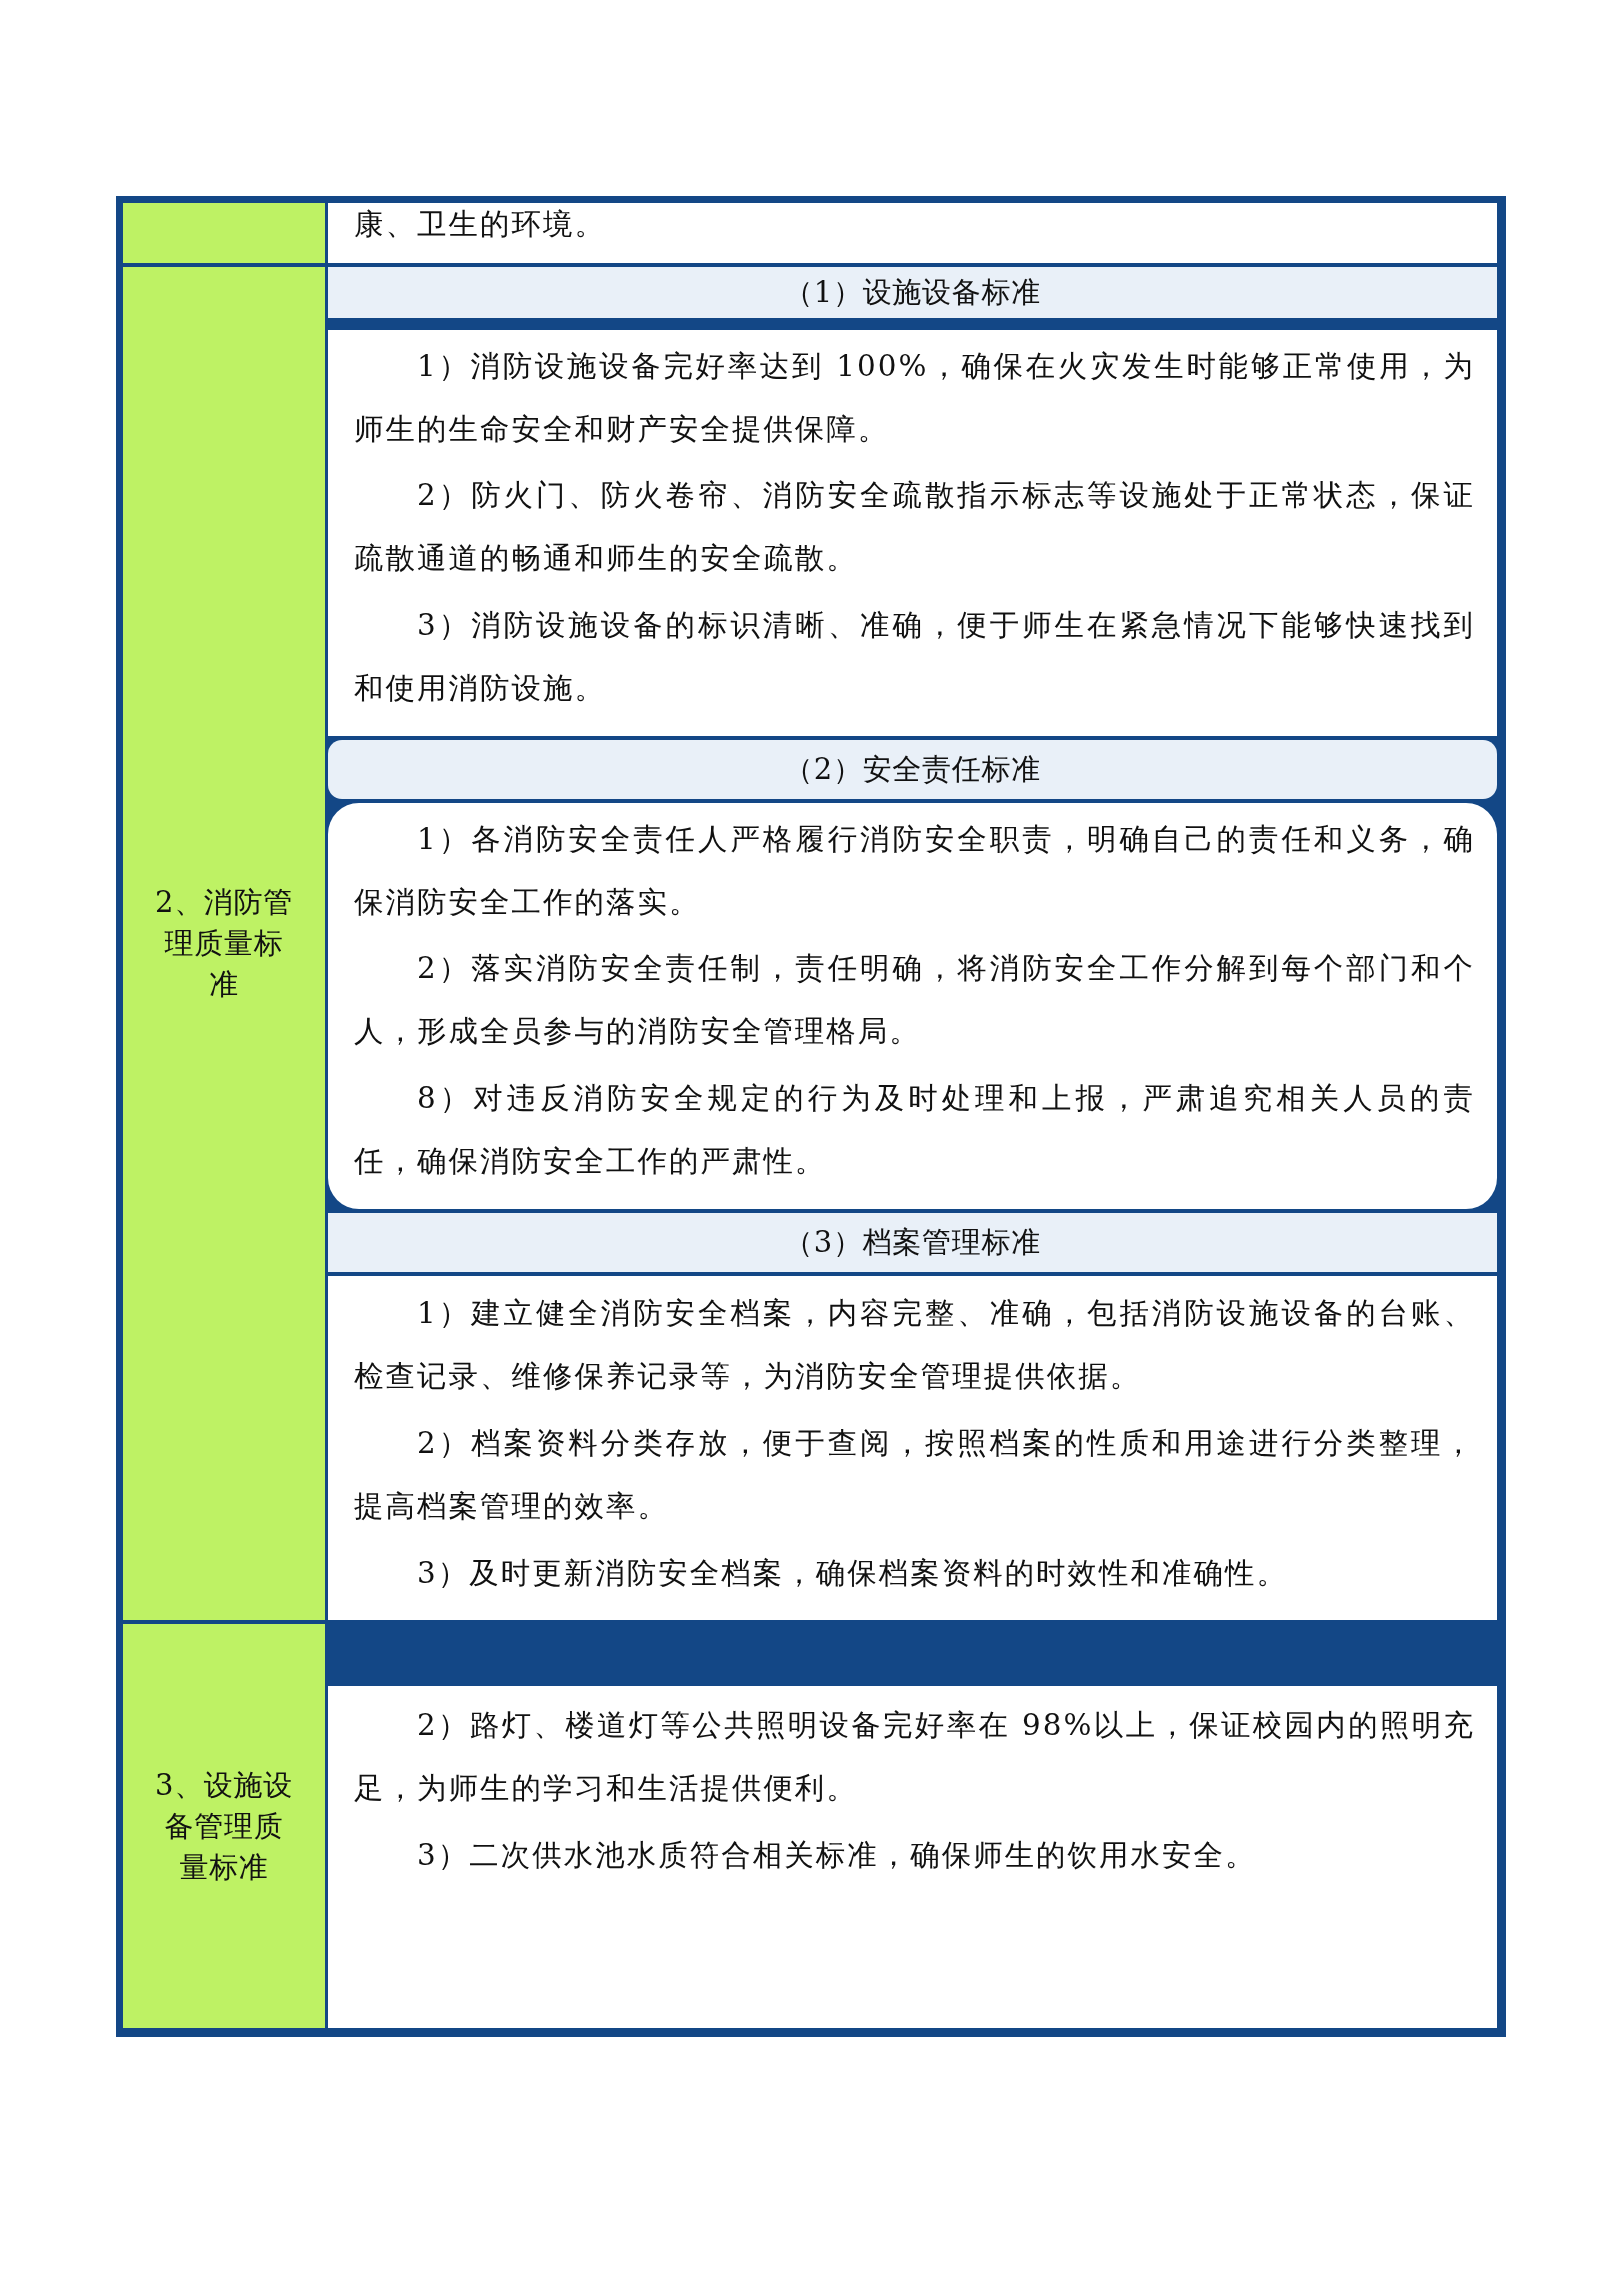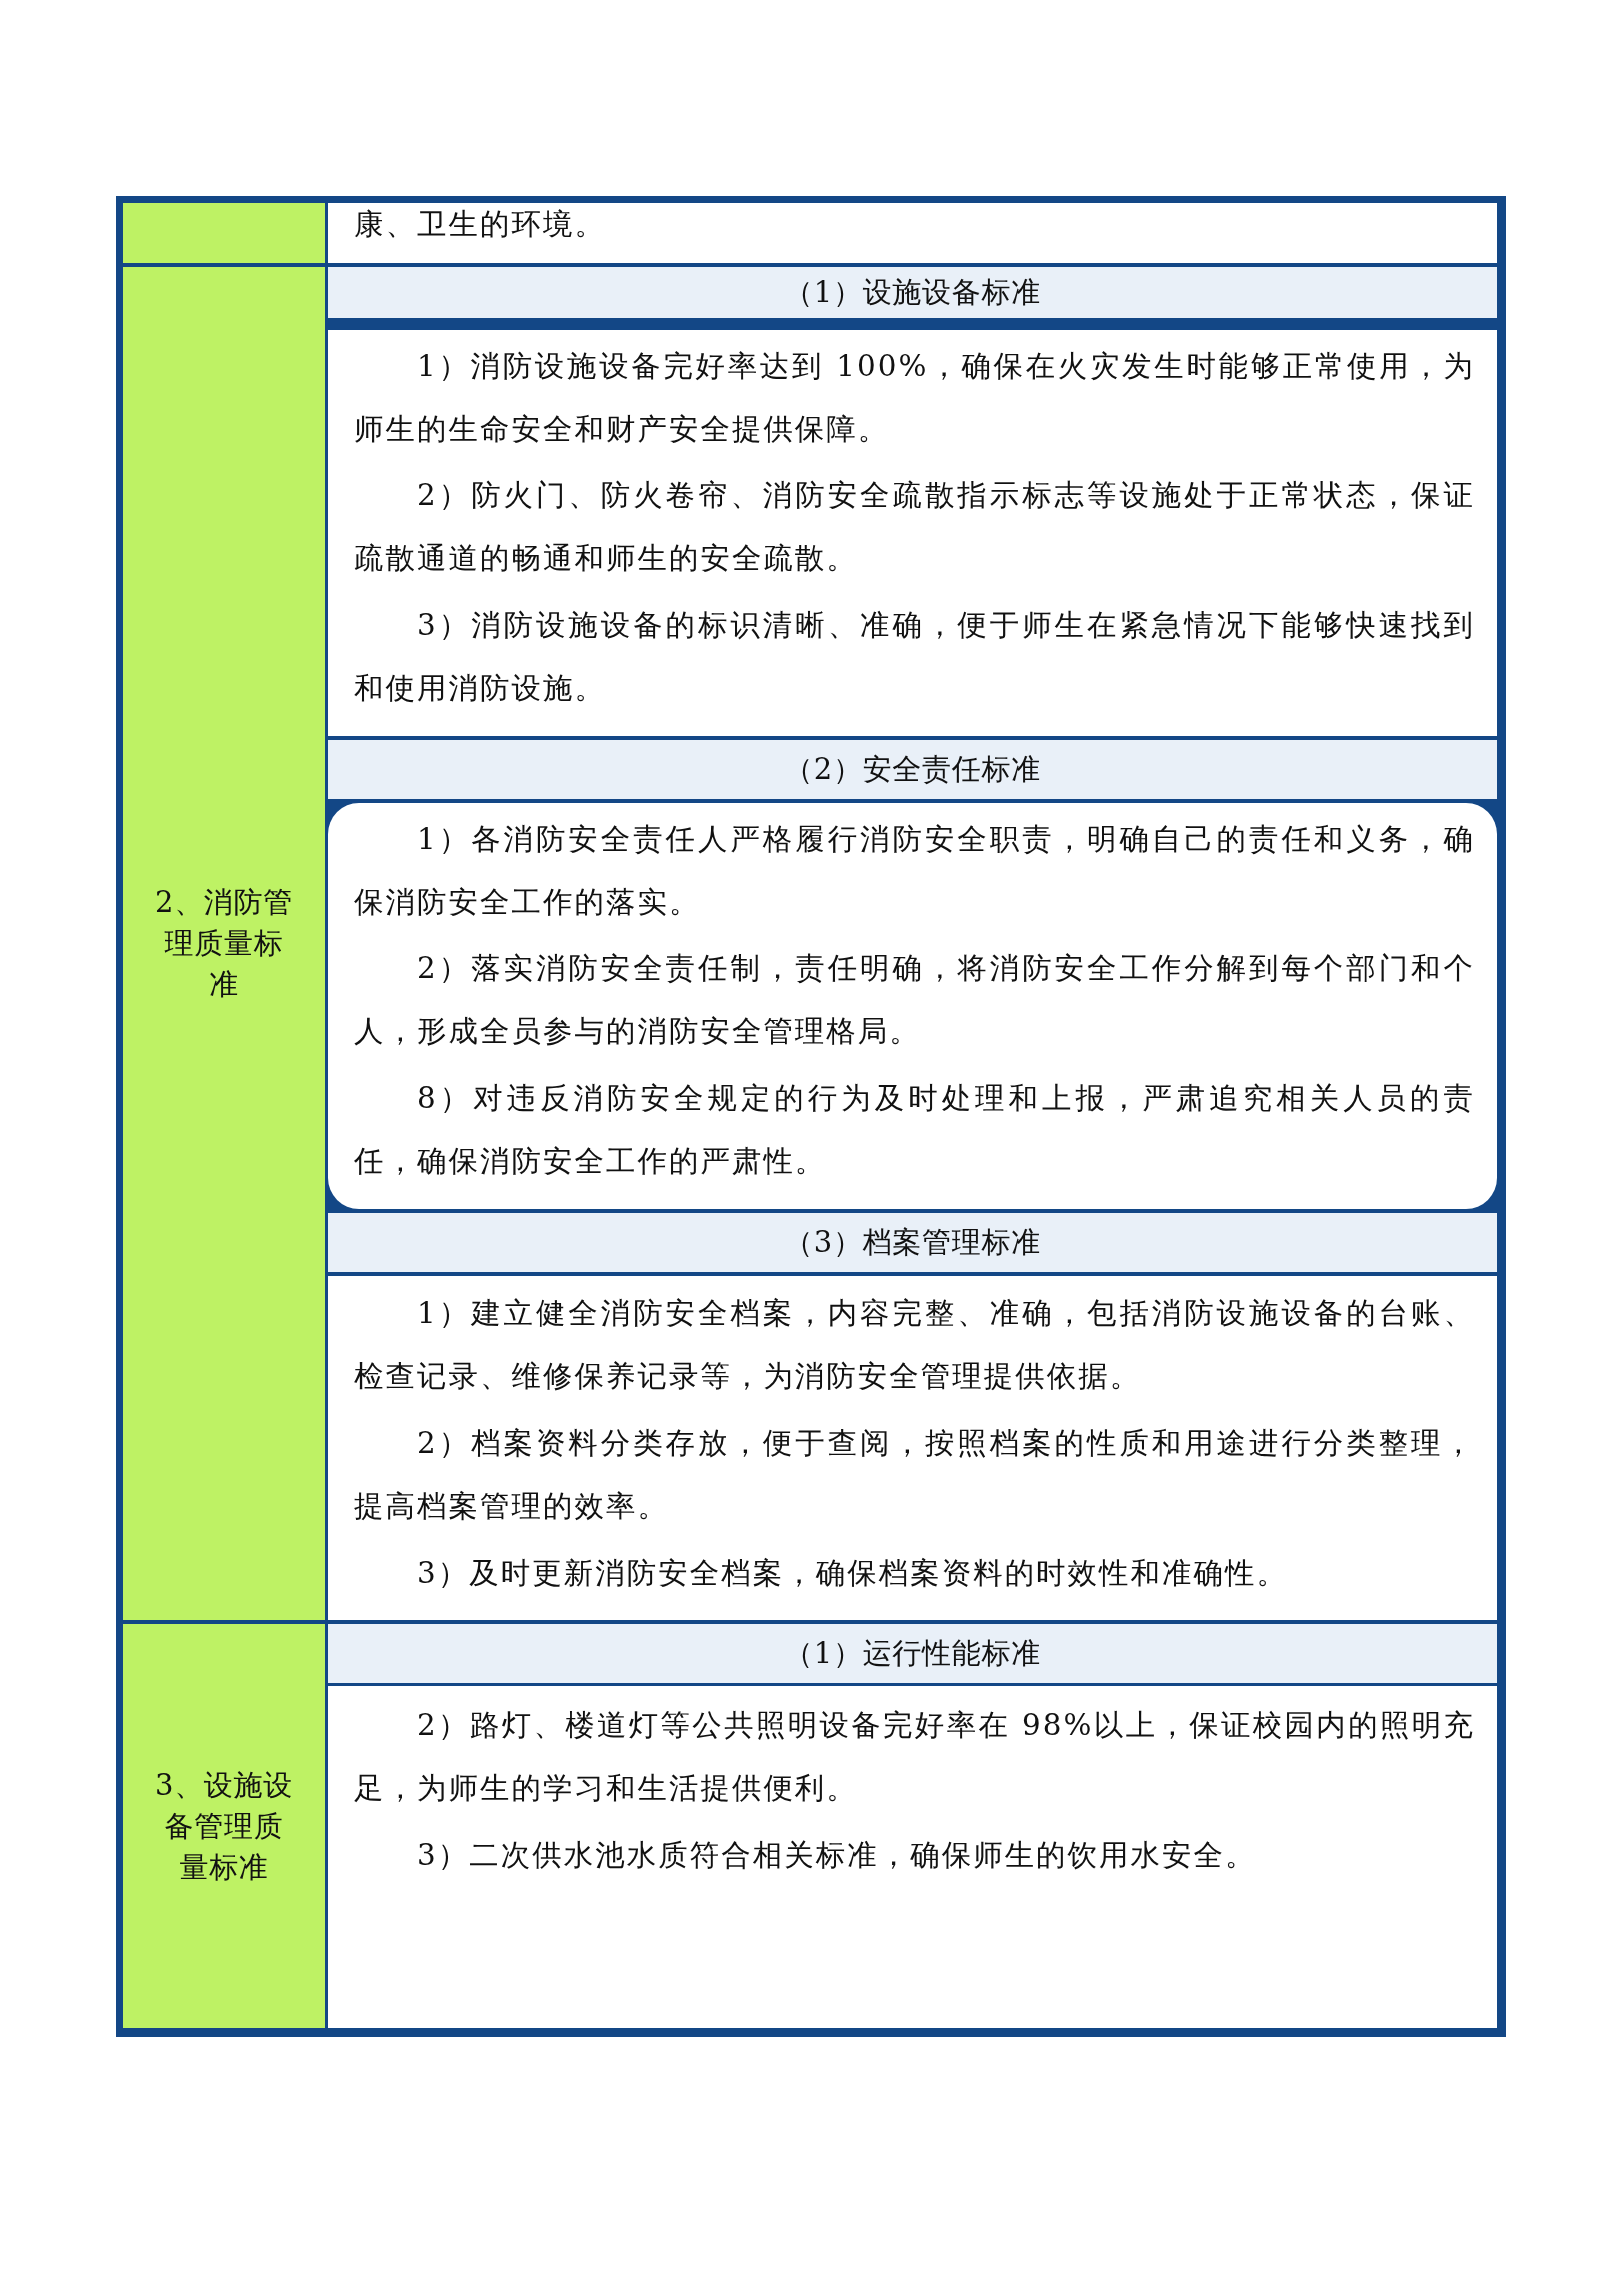--- a/index.html
+++ b/index.html
@@ -42,21 +42,21 @@
     <div class="cell sub-header" style="left:205px; top:64px; width:1169px; height:51px;">
       <span>（1）设施设备标准</span>
     </div>
 
     <div class="cell content-cell" style="left:205px; top:127px; width:1169px; height:406px; padding-top:4.6px;">
       <p class="para">1）消防设施设备完好率达到 100%，确保在火灾发生时能够正常使用，为师生的生命安全和财产安全提供保障。</p>
       <p class="para" style="margin-top:3.9px;">2）防火门、防火卷帘、消防安全疏散指示标志等设施处于正常状态，保证疏散通道的畅通和师生的安全疏散。</p>
       <p class="para" style="margin-top:3.9px;">3）消防设施设备的标识清晰、准确，便于师生在紧急情况下能够快速找到和使用消防设施。</p>
     </div>
 
-    <div class="cell sub-header" style="left:205px; top:537px; width:1169px; height:59px;">
+    <div class="cell sub-header" style="left:205px; top:537px; width:1169px; height:59px;border-radius:14px;">
       <span>（2）安全责任标准</span>
     </div>
 
     <div class="cell content-cell" style="left:205px; top:600px; width:1169px; height:406px; padding-top:4.6px;border-radius:31px;">
       <p class="para">1）各消防安全责任人严格履行消防安全职责，明确自己的责任和义务，确保消防安全工作的落实。</p>
       <p class="para" style="margin-top:3.9px;">2）落实消防安全责任制，责任明确，将消防安全工作分解到每个部门和个人，形成全员参与的消防安全管理格局。</p>
       <p class="para" style="margin-top:3.9px;">8）对违反消防安全规定的行为及时处理和上报，严肃追究相关人员的责任，确保消防安全工作的严肃性。</p>
     </div>
 
     <div class="cell sub-header" style="left:205px; top:1010px; width:1169px; height:59px;">
@@ -70,23 +70,20 @@
     </div>
 
     <div class="cell label-cell" style="left:0; top:1421px; width:202px; height:404px;">
       <div class="label-text">
         <div>3、设施设</div>
         <div>备管理质</div>
         <div>量标准</div>
       </div>
     </div>
 
-    <div class="cell sub-header" style="left:205px; top:1421px; width:1169px; height:59px;">
-      <span>（1）运行性能标准</span>
-    </div>
 
     <div class="cell content-cell" style="left:205px; top:1483px; width:1169px; height:342px; padding-top:4.6px;">
       <p class="para" style="margin-top:3.9px;">2）路灯、楼道灯等公共照明设备完好率在 98%以上，保证校园内的照明充足，为师生的学习和生活提供便利。</p>
       <p class="para" style="margin-top:3.9px;">3）二次供水池水质符合相关标准，确保师生的饮用水安全。</p>
     </div>
 
   </div>
 </div>
 
 

